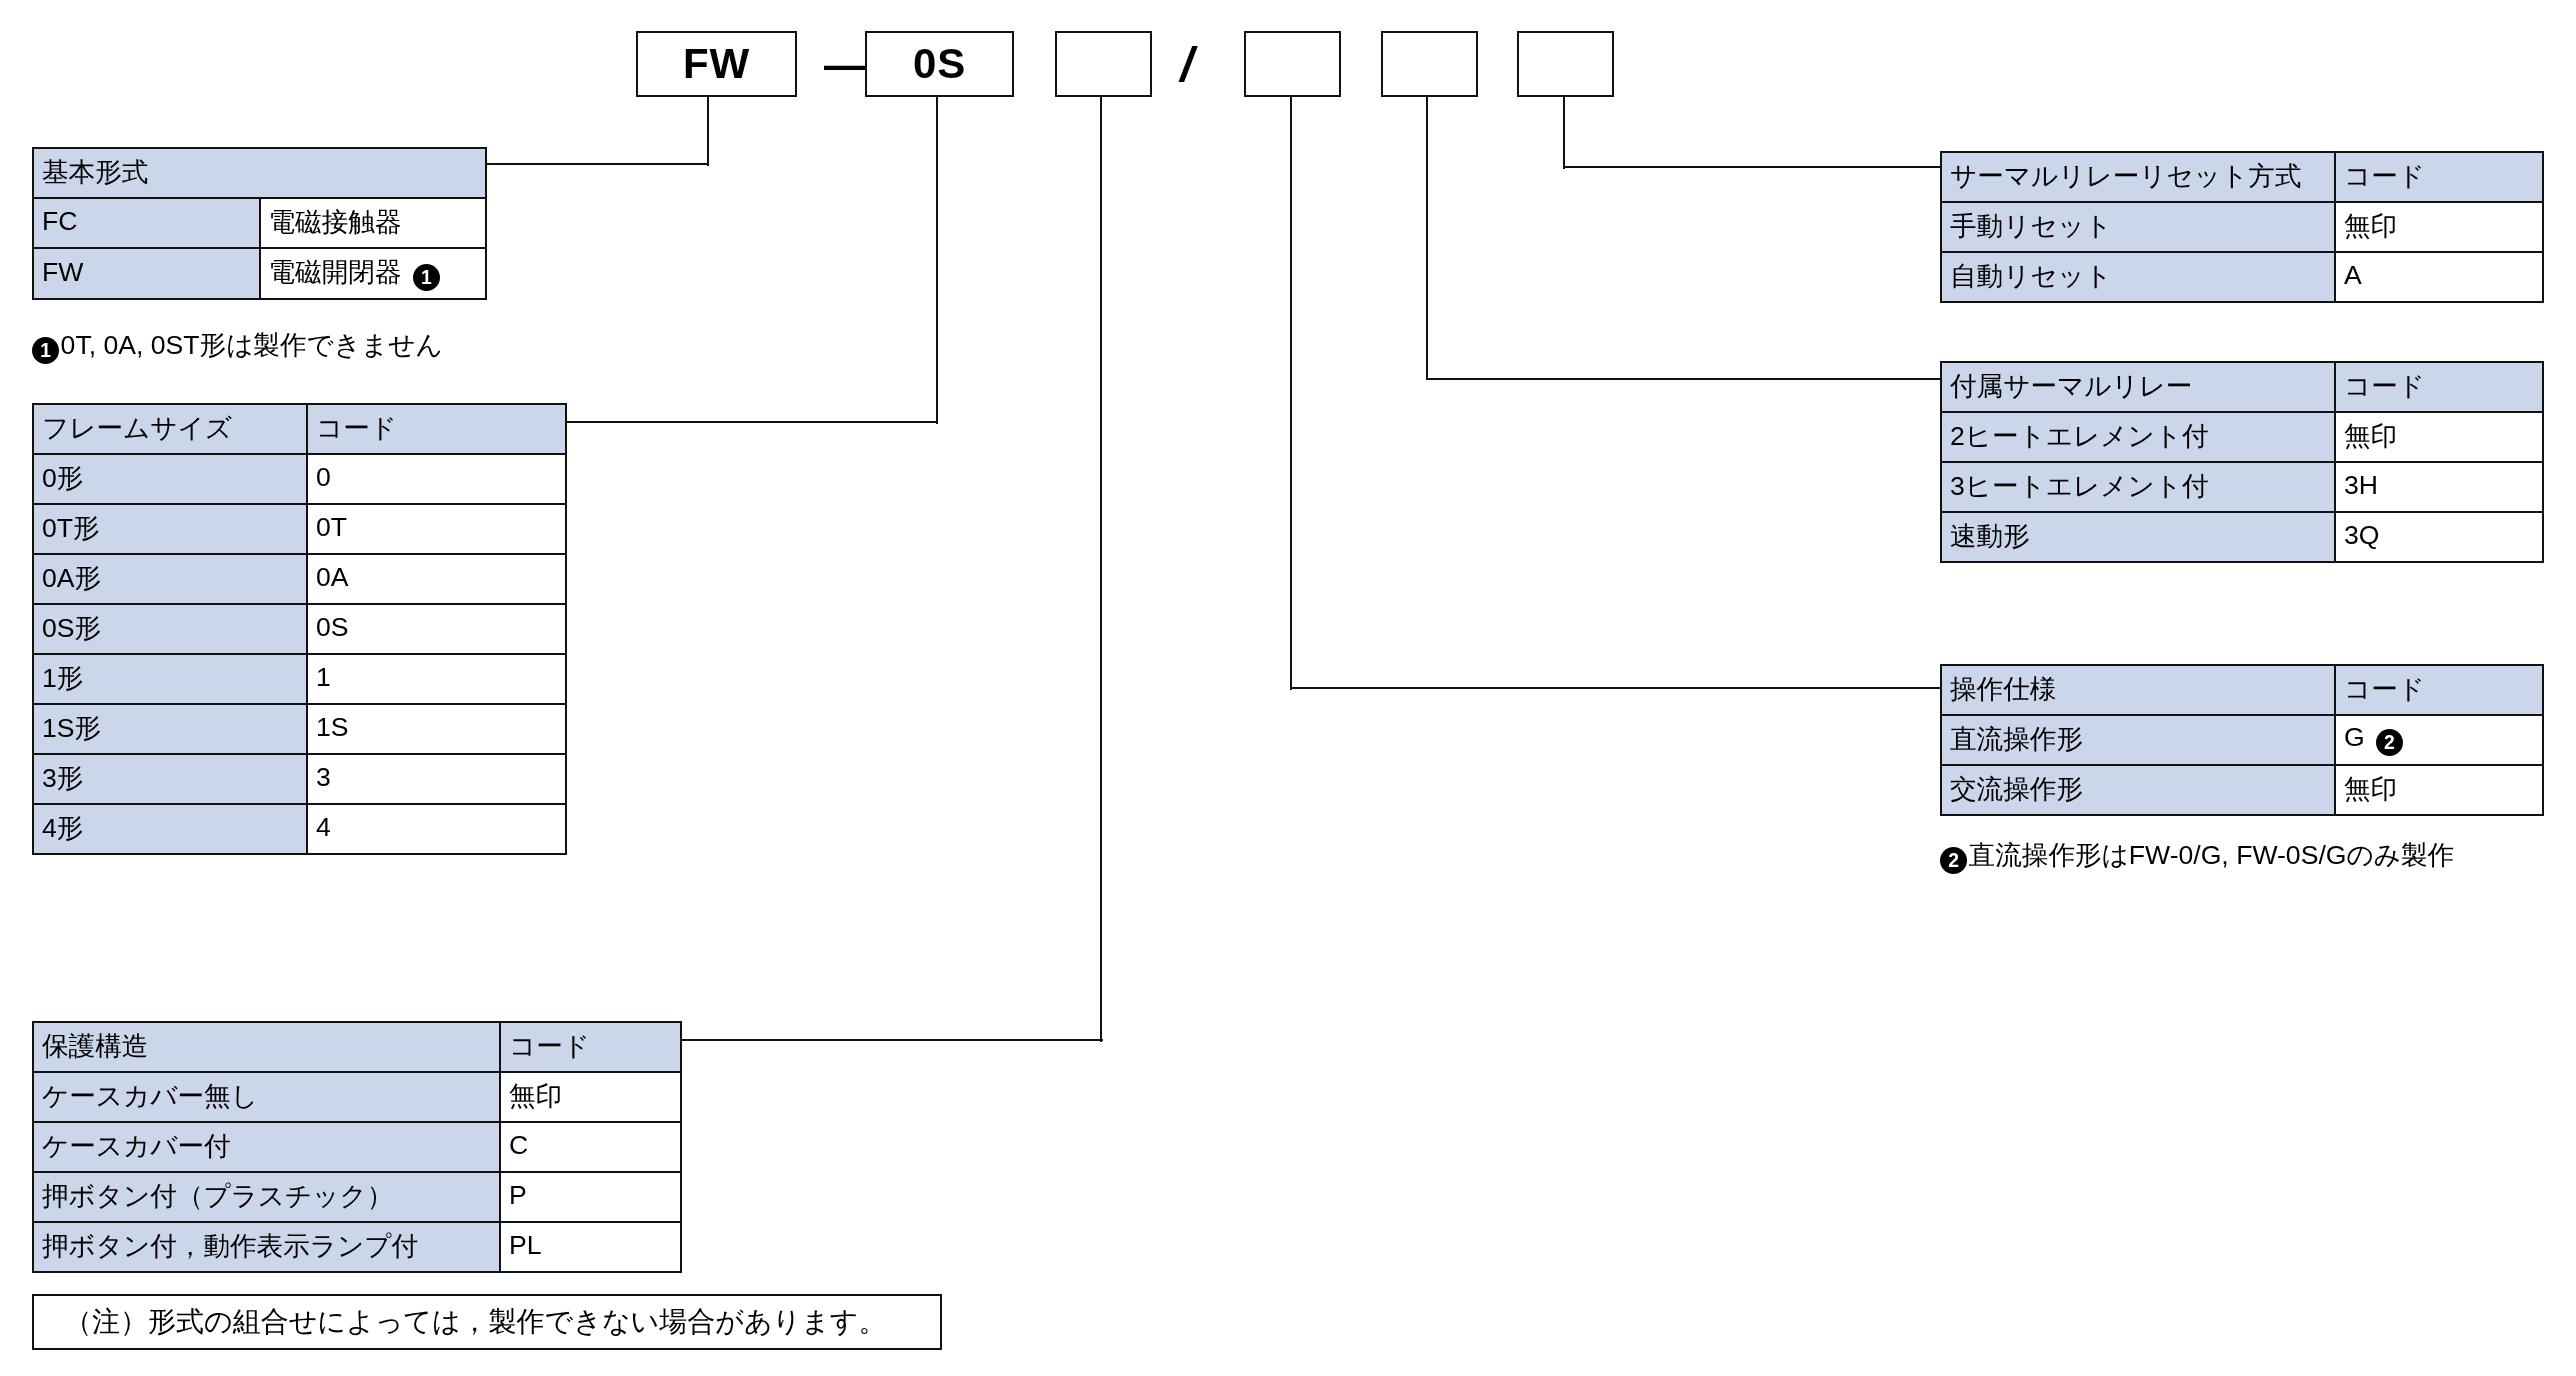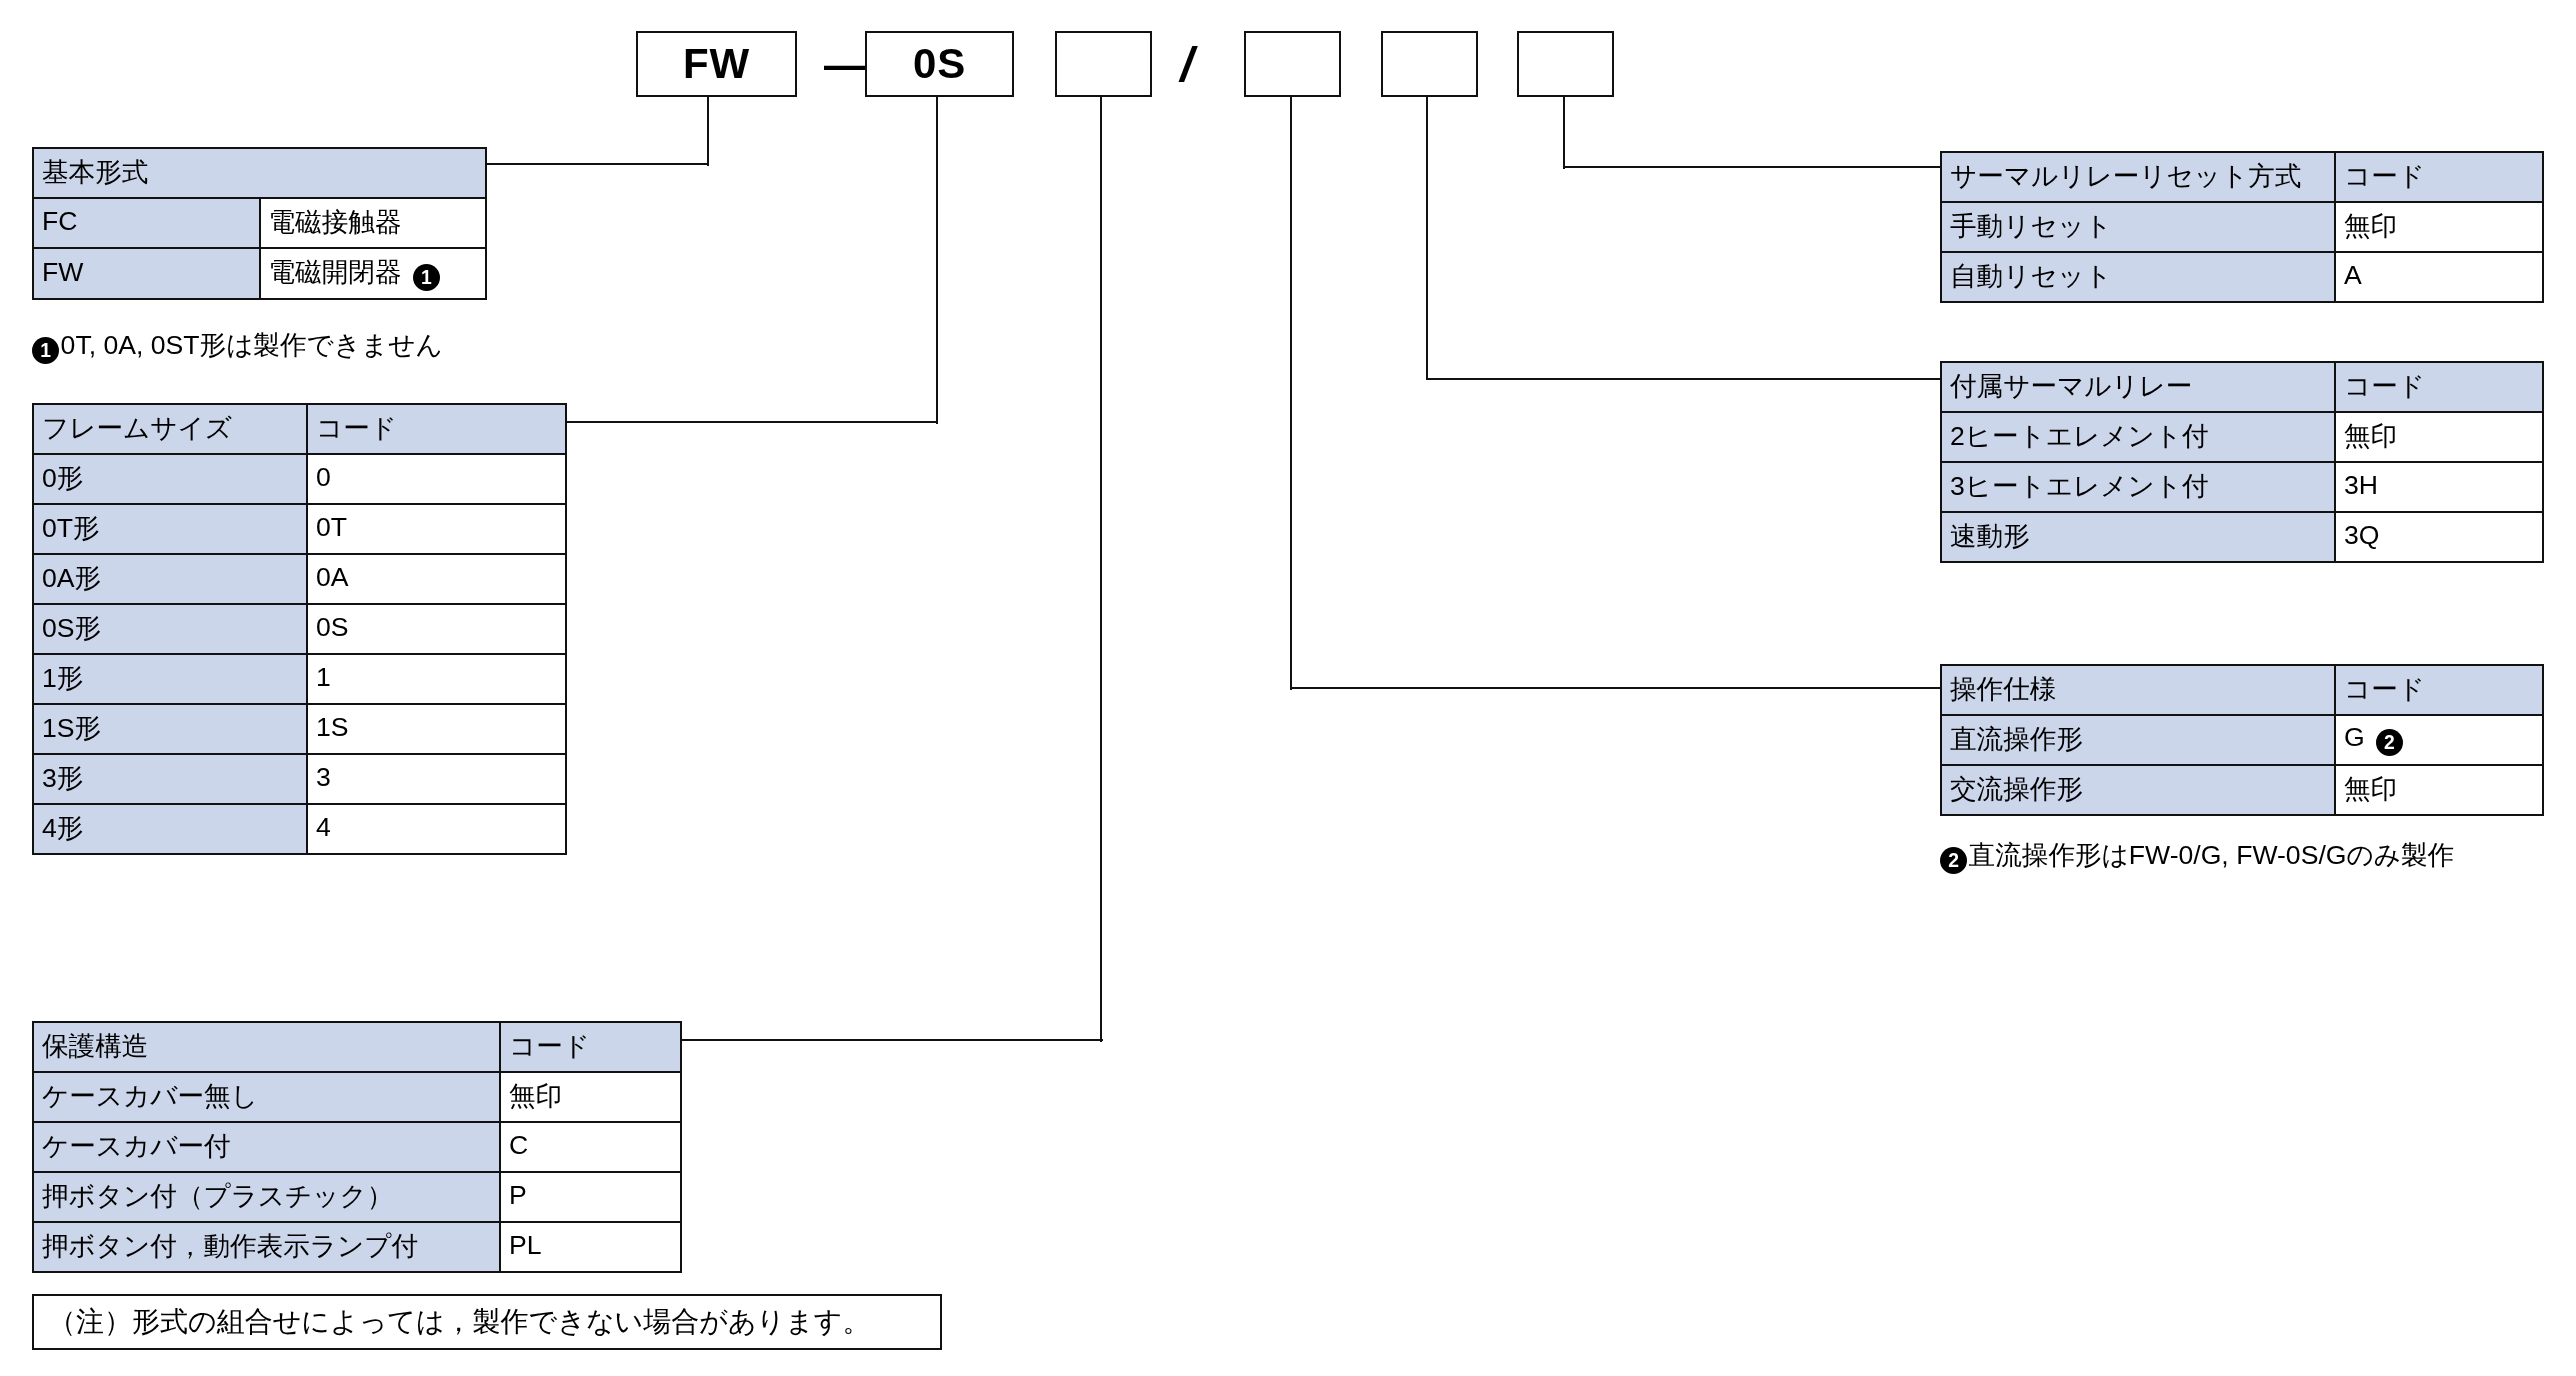--- a/index.html
+++ b/index.html
@@ -84,21 +84,21 @@
   .cnum.inline{margin-left:11.3px;margin-right:0;}
 
   
   .botnote{
     position:absolute;
     border:2.4px solid #111;
     background:#fff;
     box-sizing:border-box;
     display:flex;
     align-items:center;
-    padding-left:14px;
+    padding-left:30px;
     font-size:28px;
     white-space:nowrap;
   }
 </style>
 </head>
 <body>
 
 <div id="stage">
 
   <div class="mbox" style="left:636px;top:31px;width:161px;height:66px;">FW</div>

